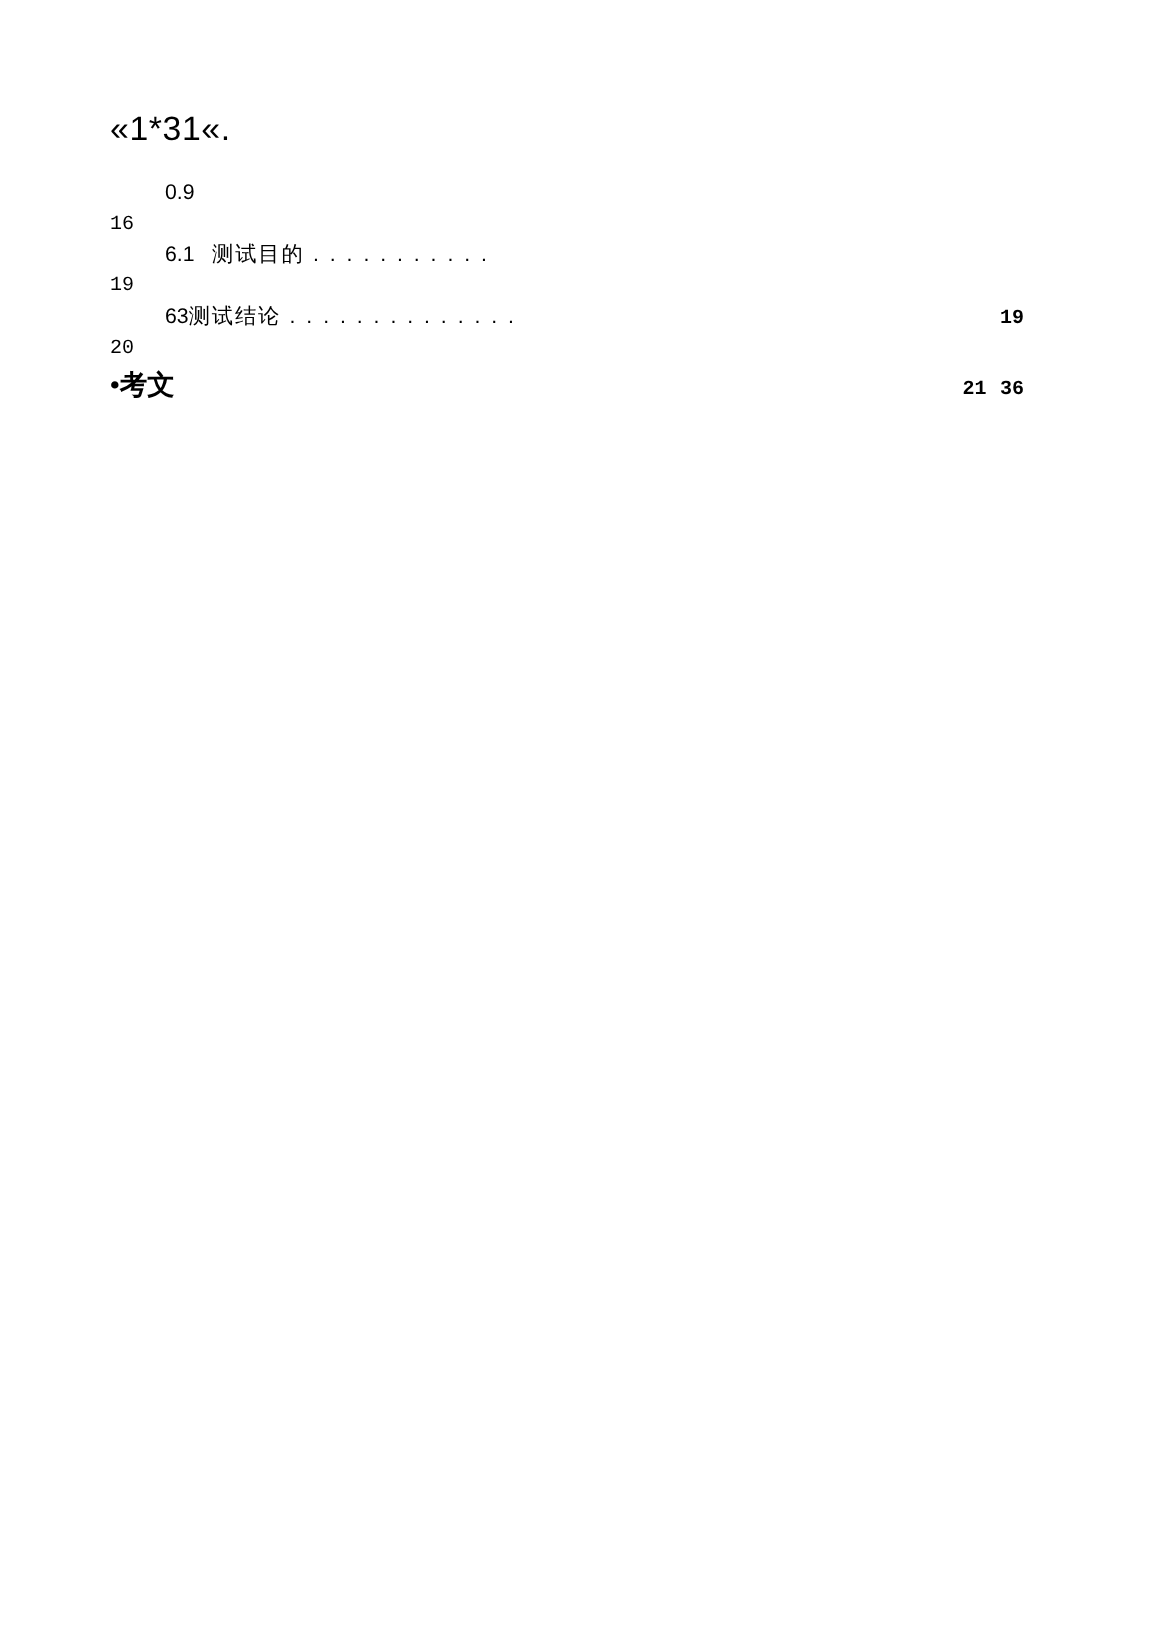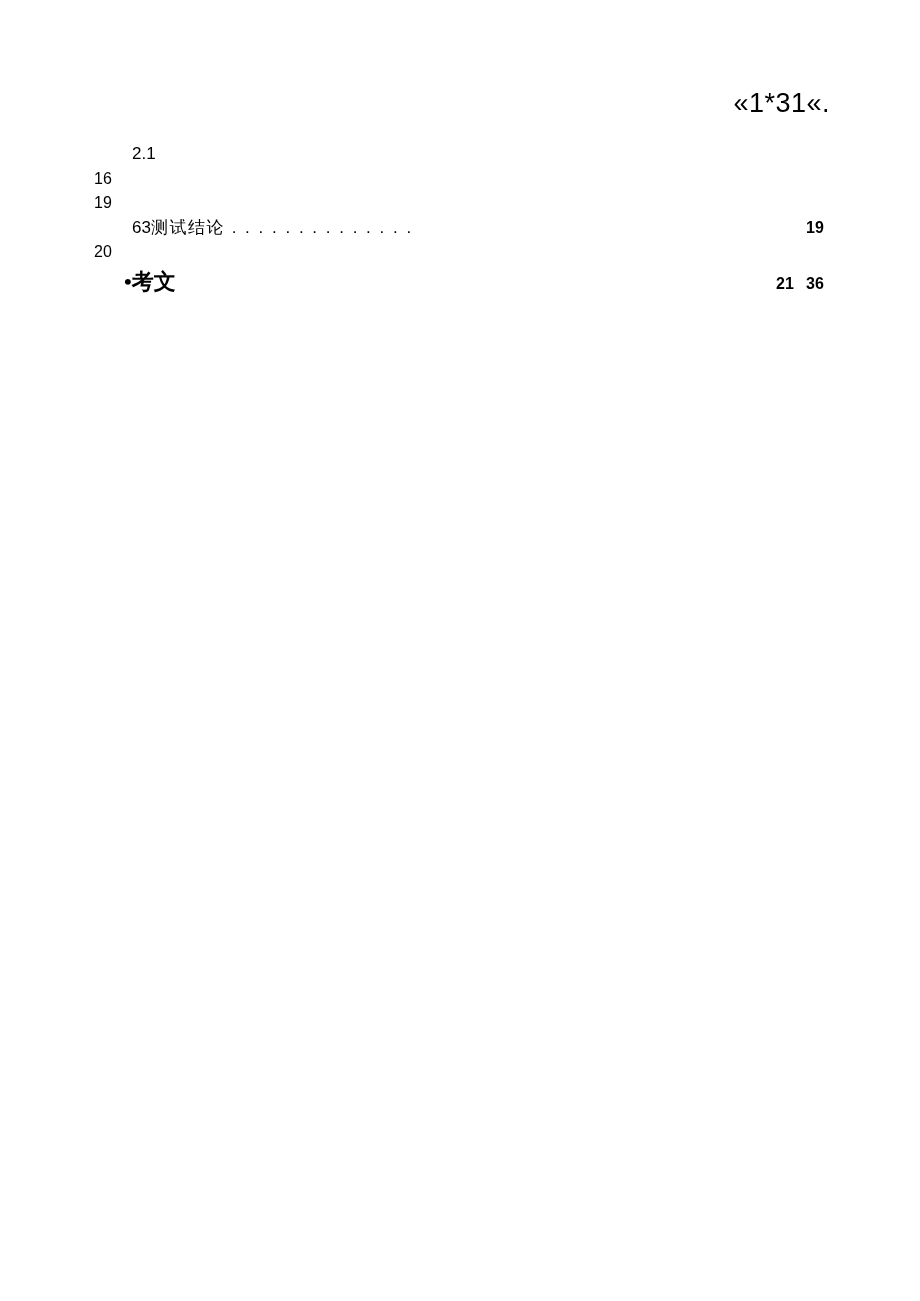--- a/index.html
+++ b/index.html
@@ -15,56 +15,54 @@
       position: relative;
     }
     .page {
       padding: 88px 90px 0 88px;
     }
     .heading {
       font-size: 27px;
       font-family: Arial, sans-serif;
       margin-bottom: 22px;
       letter-spacing: 0.5px;
-      text-align: right;
     }
     .toc {
       font-size: 17px;
       line-height: 1.5;
     }
     .toc-row {
       display: flex;
       justify-content: space-between;
       align-items: baseline;
       margin-bottom: 0px;
     }
     .toc-left {
       white-space: nowrap;
     }
     .toc-page {
-      font-family: Liberation Sans, sans-serif;
+      font-family: Liberation Mono, monospace;
       font-size: 16px;
       white-space: nowrap;
       min-width: 30px;
-      text-align: center;
+      text-align: left;
     }
     .bold {
       font-weight: bold;
     }
     .indent1 {
       padding-left: 44px;
     }
     .indent0 {
       padding-left: 0;
     }
     .kaowen {
       font-size: 22px;
       font-weight: bold;
       margin-top: 1px;
-      margin-left: 36px;
     }
     .num-label {
       font-family: Arial, sans-serif;
       display: inline-block;
     }
     .gap {
       display: inline-block;
       width: 14px;
     }
     .gap-sm {
@@ -86,30 +84,36 @@
 <body>
 
 <div class="page">
 
   <div class="heading">«1*31«.</div>
 
   <div class="toc">
 
     <div class="toc-row">
       <span class="toc-left indent1">
-        <span class="num-label">2.1</span>
+        <span class="num-label">0.9</span>
       </span>
       <span class="toc-page"></span>
     </div>
 
     <div class="toc-row">
       <span class="toc-page">16</span>
     </div>
 
 
+    <div class="toc-row">
+      <span class="toc-left indent1">
+        <span class="num-label">6.1</span><span class="gap"></span><span class="cjk">测试目的</span><span class="dots"> . . . . . . . . . . .</span>
+      </span>
+      <span class="toc-page"></span>
+    </div>
 
     <div class="toc-row">
       <span class="toc-page">19</span>
     </div>
 
     <div class="toc-row">
       <span class="toc-left indent1">
         <span class="num-label">63</span><span class="cjk">测试结论</span><span class="dots"> . . . . . . . . . . . . . .</span>
       </span>
       <span class="toc-page bold">19</span>

